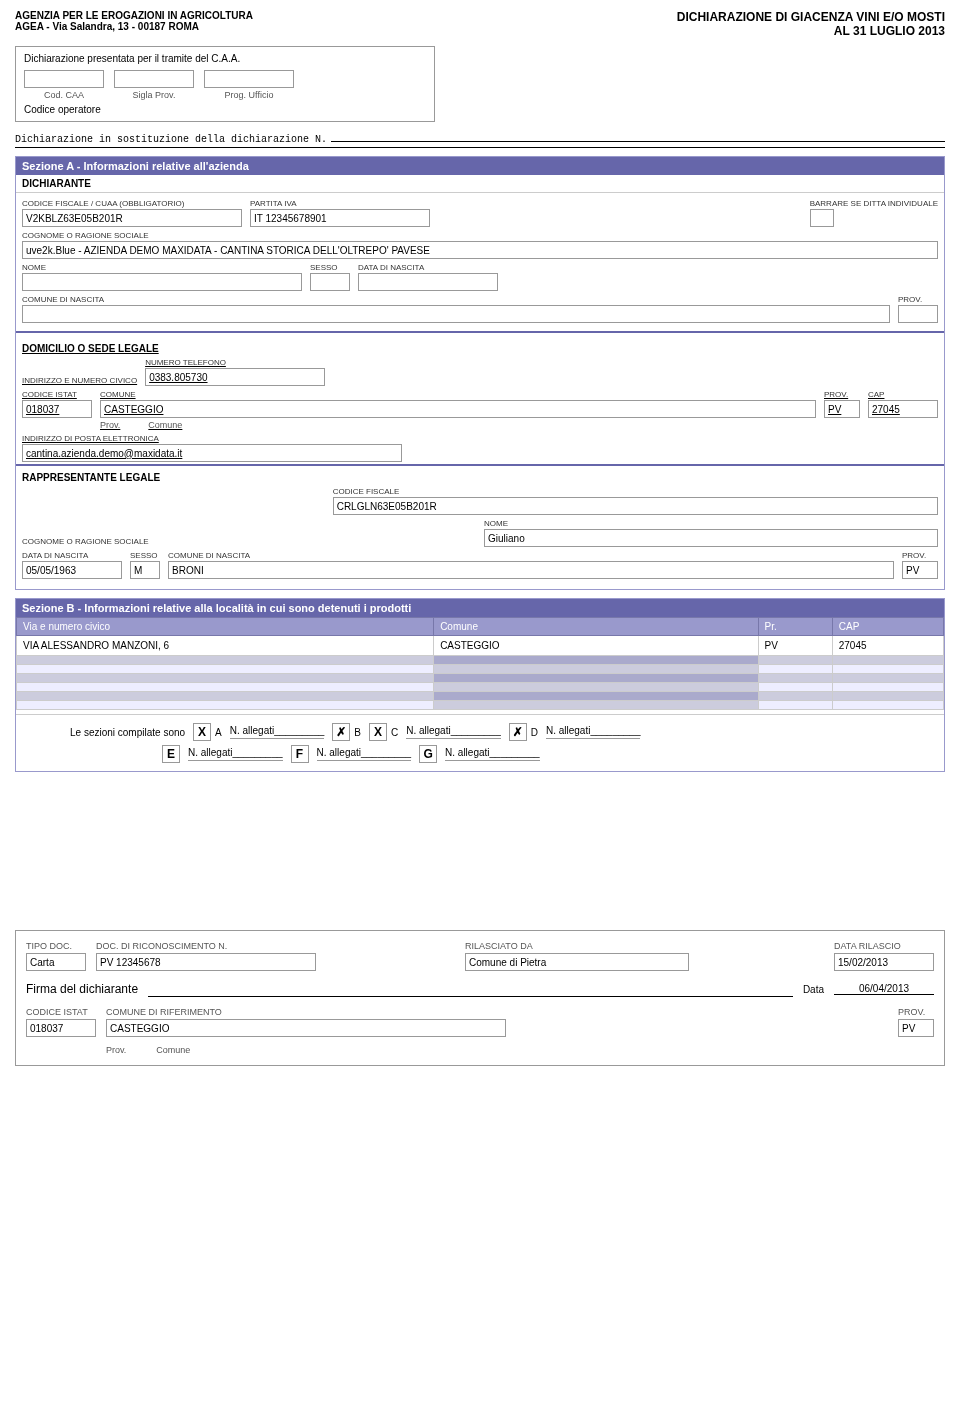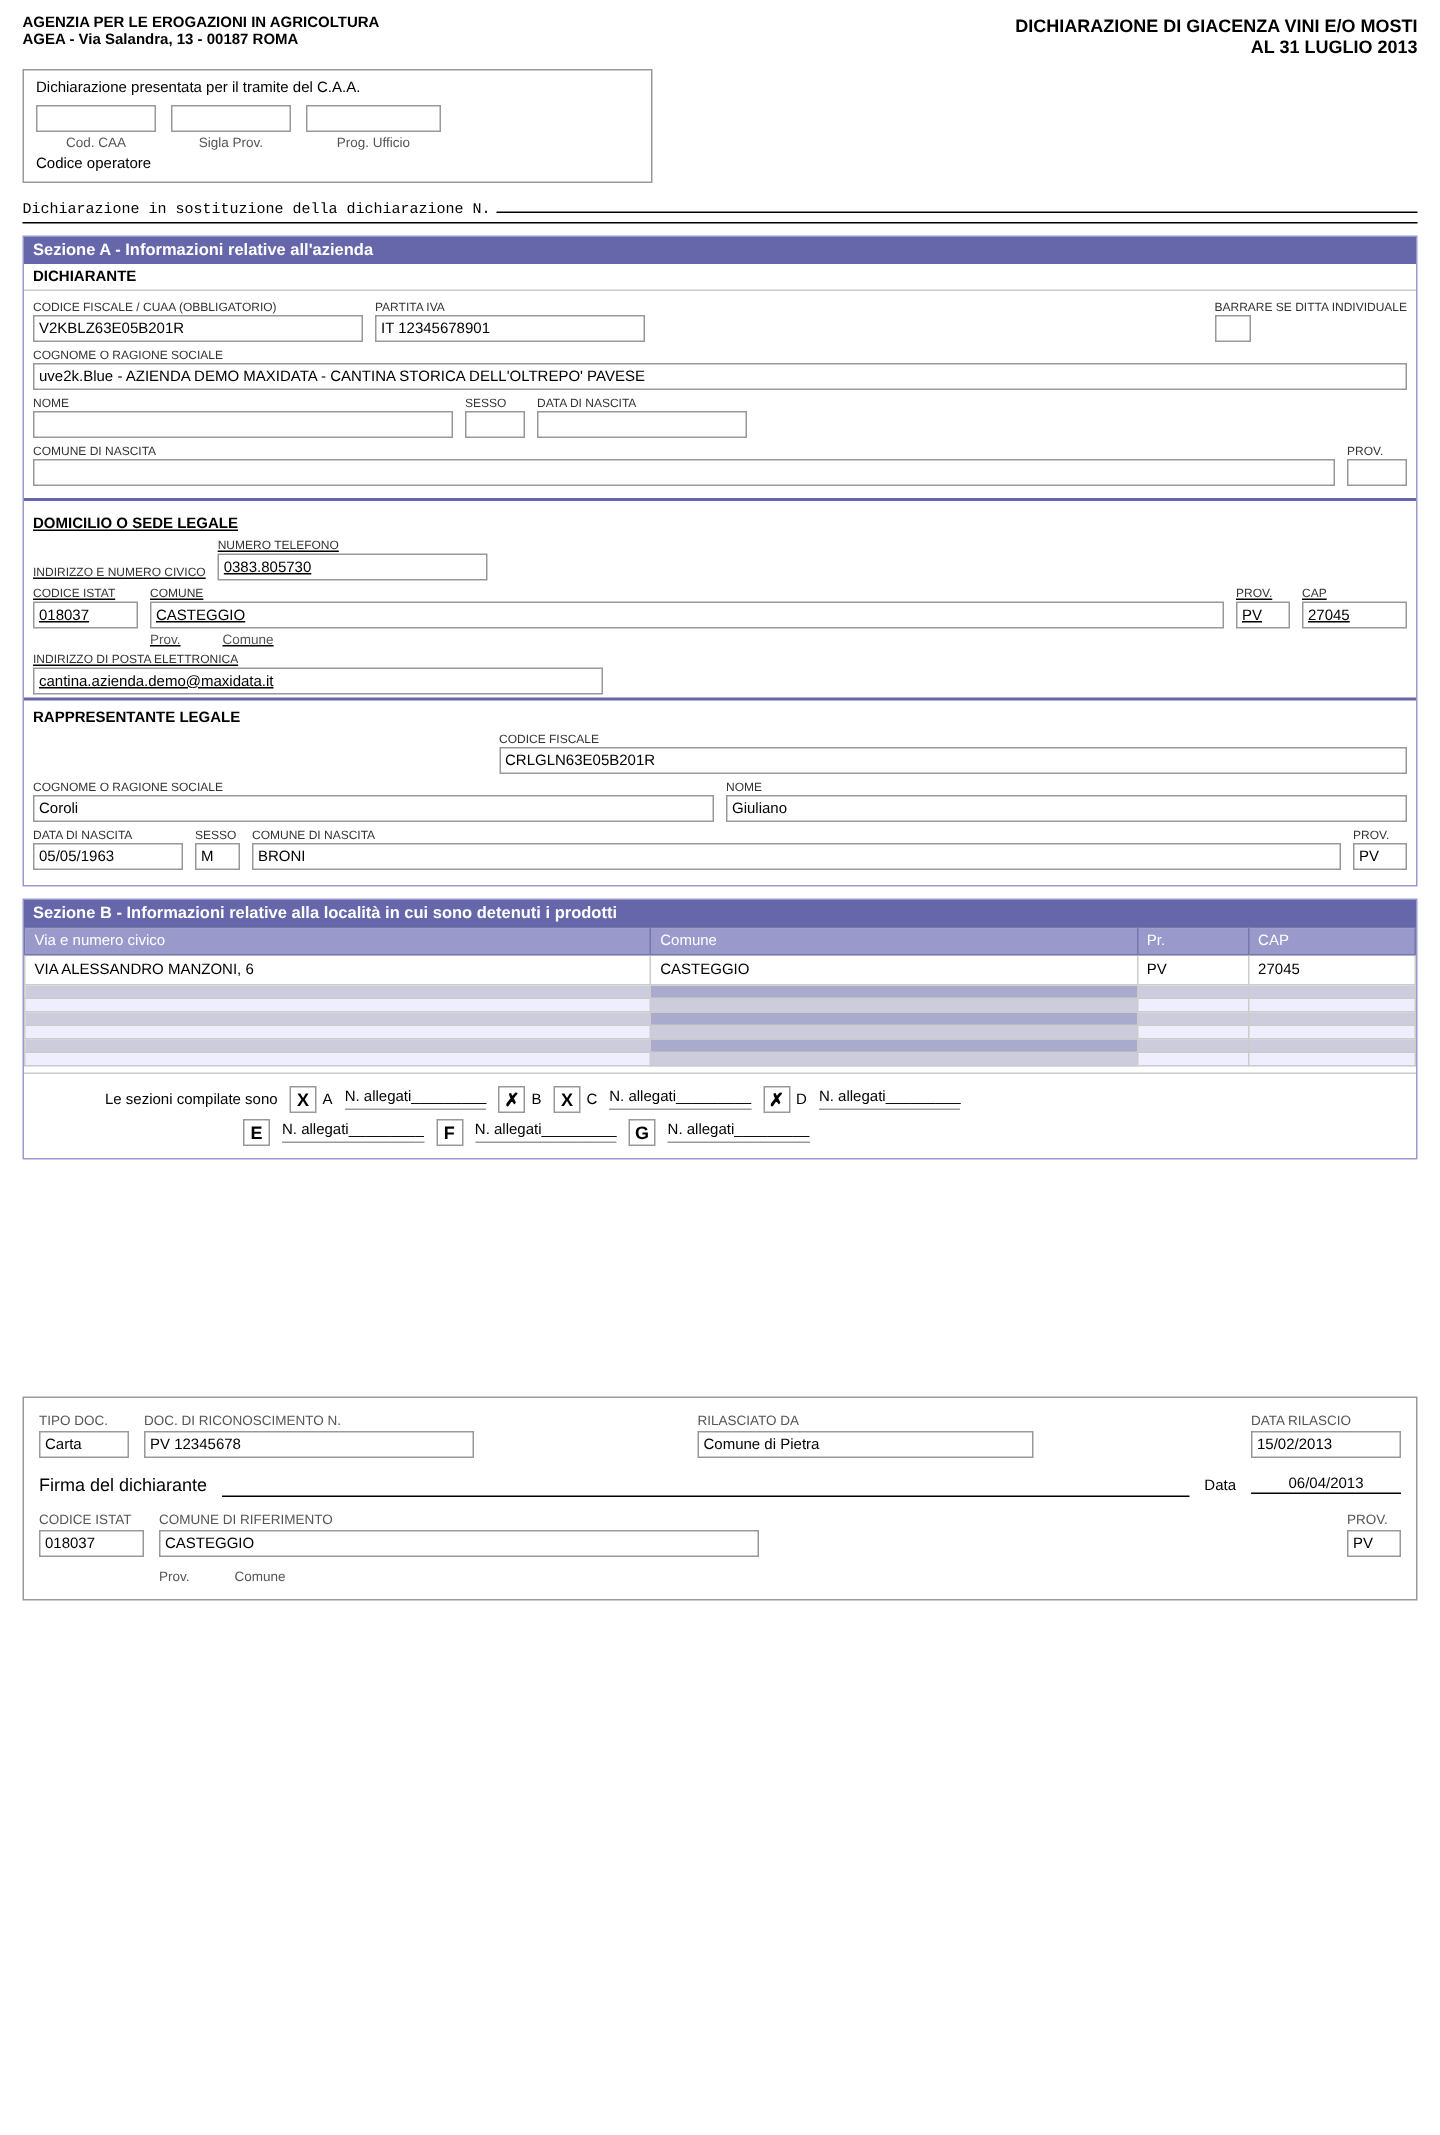--- a/index.html
+++ b/index.html
@@ -378,21 +378,20 @@
         <div style="flex:1;"></div>
         <div class="form-group" style="flex:2;">
           <span class="form-label">CODICE FISCALE</span>
           <input class="form-input" style="width: 100%;" value="CRLGLN63E05B201R">
         </div>
       </div>
 
       <div class="form-row">
         <div class="form-group" style="flex:1;">
           <span class="form-label">COGNOME O RAGIONE SOCIALE</span>
-          <input class="form-input" style="width: 100%;" value="Coroli">
         </div>
         <div class="form-group" style="flex:1;">
           <span class="form-label">NOME</span>
           <input class="form-input" style="width: 100%;" value="Giuliano">
         </div>
       </div>
 
       <div class="form-row" style="margin-bottom:8px;">
         <div class="form-group">
           <span class="form-label">DATA DI NASCITA</span>

